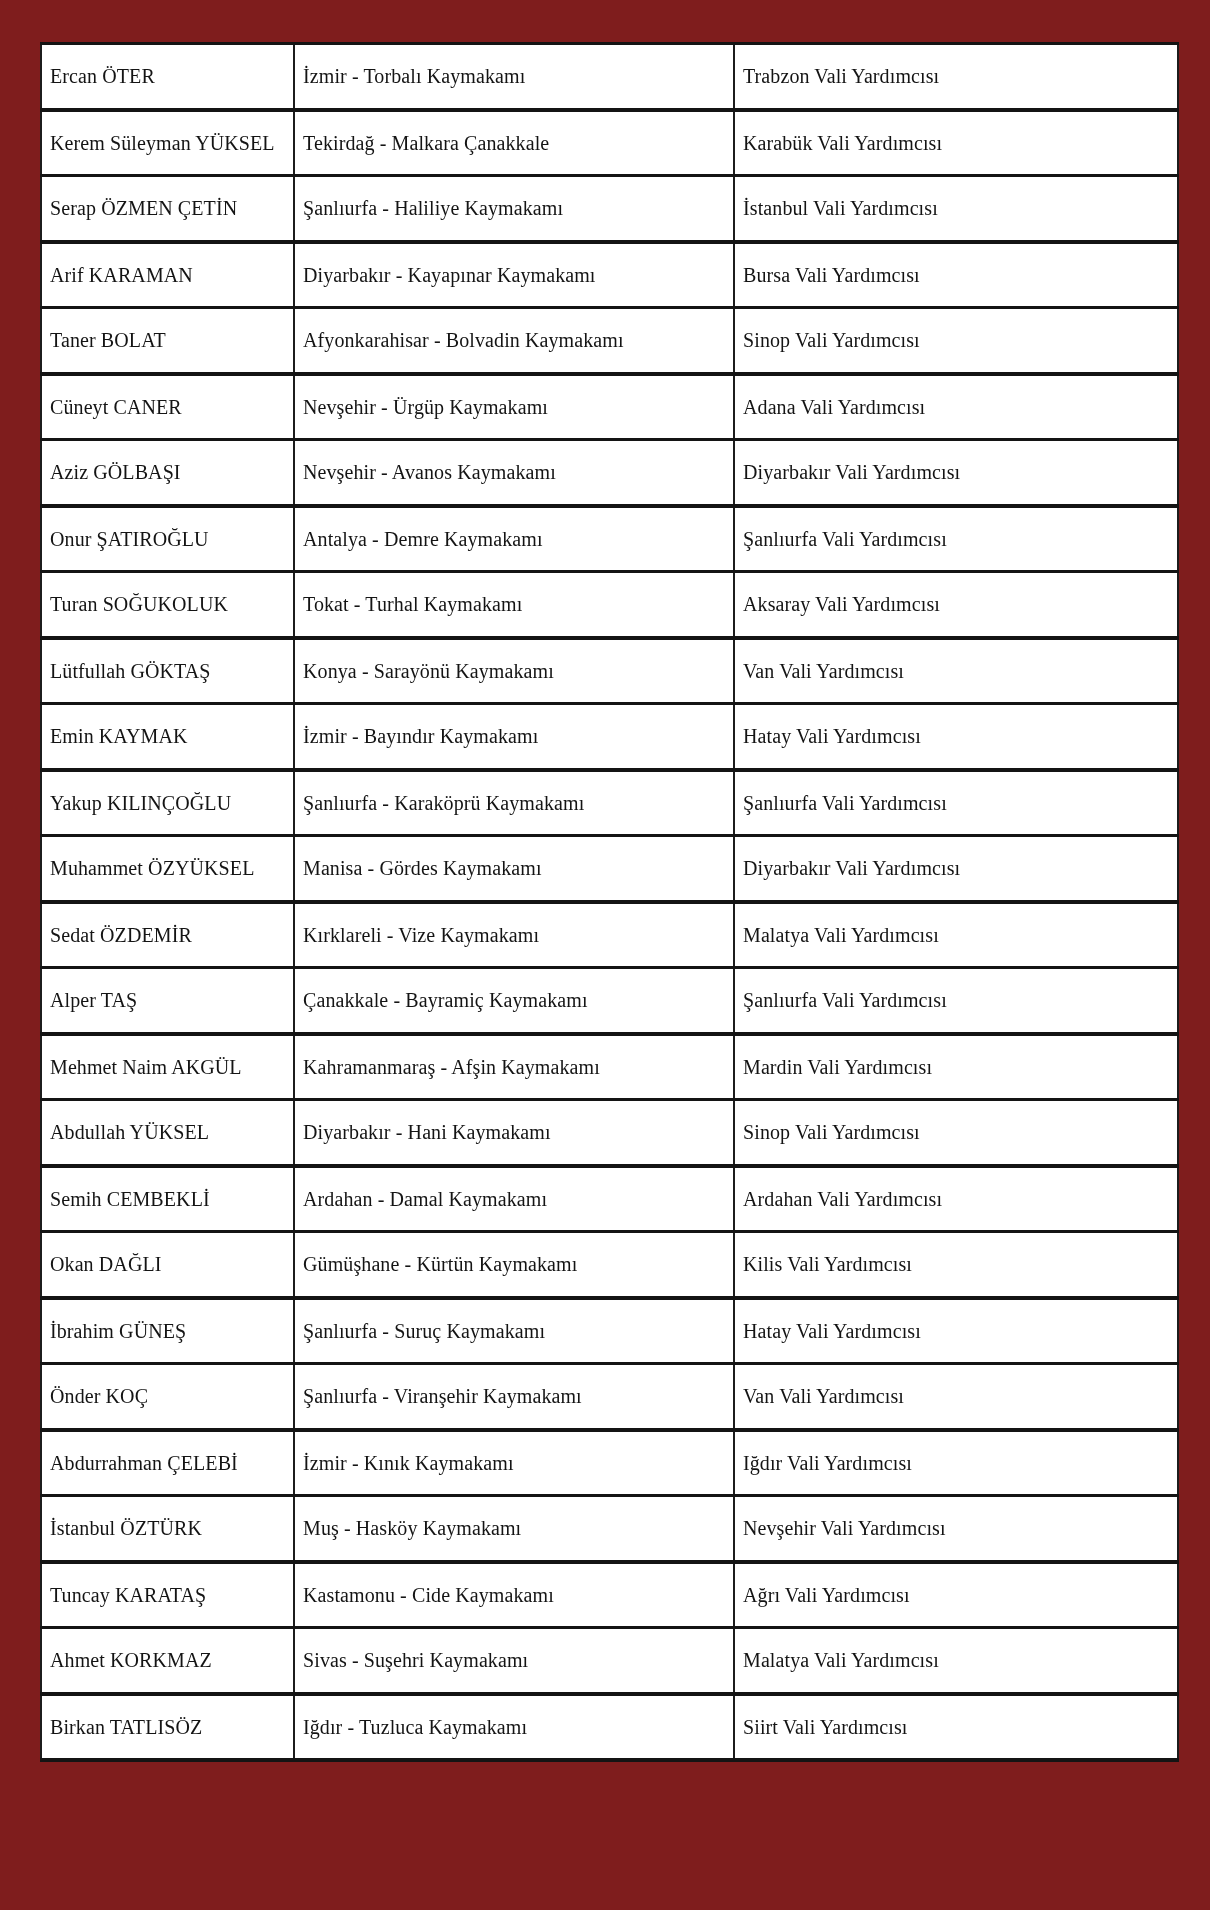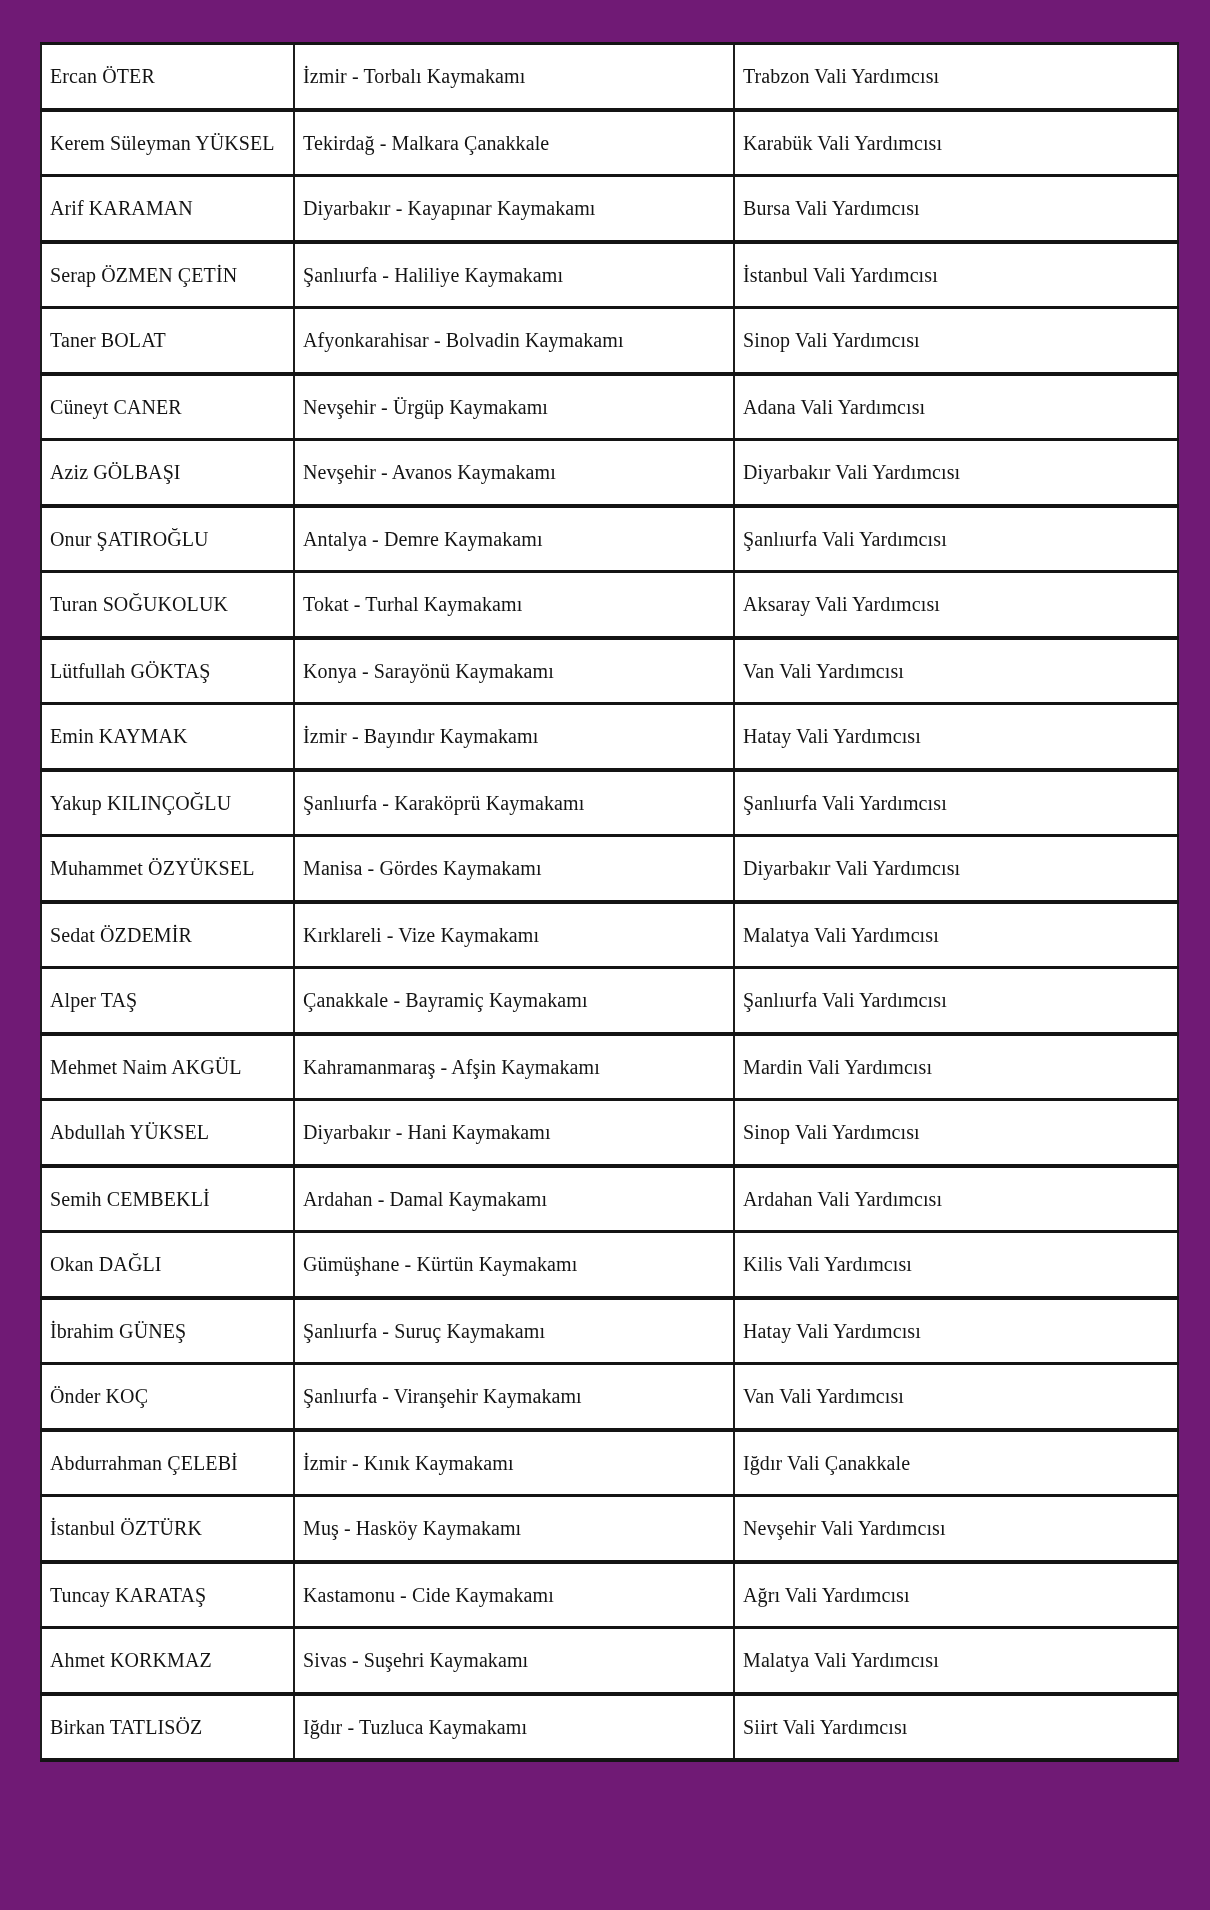--- a/index.html
+++ b/index.html
@@ -8,21 +8,21 @@
     background: #ffffff;
     width: 1210px;
     height: 1910px;
     font-family: "Liberation Serif", "DejaVu Serif", serif;
     color: #111111;
   }
   .page {
     position: relative;
     width: 1210px;
     height: 1910px;
-    background: #701a75;
+    background: #7f1d1d;
     overflow: hidden;
   }
   .appointments-table {
     position: absolute;
     left: 40px;
     top: 42px;
     width: 1137px;
     border-collapse: collapse;
     table-layout: fixed;
     background: #ffffff;
@@ -70,32 +70,32 @@
     <td>Trabzon Vali Yardımcısı</td>
   </tr>
 
   <tr>
     <td>Kerem Süleyman YÜKSEL</td>
     <td>Tekirdağ - Malkara Çanakkale</td>
     <td>Karabük Vali Yardımcısı</td>
   </tr>
 
   <tr>
+    <td>Serap ÖZMEN ÇETİN</td>
+    <td>Şanlıurfa - Haliliye Kaymakamı</td>
+    <td>İstanbul Vali Yardımcısı</td>
+  </tr>
+
+  <tr>
     <td>Arif KARAMAN</td>
     <td>Diyarbakır - Kayapınar Kaymakamı</td>
     <td>Bursa Vali Yardımcısı</td>
   </tr>
 
   <tr>
-    <td>Serap ÖZMEN ÇETİN</td>
-    <td>Şanlıurfa - Haliliye Kaymakamı</td>
-    <td>İstanbul Vali Yardımcısı</td>
-  </tr>
-
-  <tr>
     <td>Taner BOLAT</td>
     <td>Afyonkarahisar - Bolvadin Kaymakamı</td>
     <td>Sinop Vali Yardımcısı</td>
   </tr>
 
   <tr>
     <td>Cüneyt CANER</td>
     <td>Nevşehir - Ürgüp Kaymakamı</td>
     <td>Adana Vali Yardımcısı</td>
   </tr>
@@ -187,21 +187,21 @@
 
   <tr>
     <td>Önder KOÇ</td>
     <td>Şanlıurfa - Viranşehir Kaymakamı</td>
     <td>Van Vali Yardımcısı</td>
   </tr>
 
   <tr>
     <td>Abdurrahman ÇELEBİ</td>
     <td>İzmir - Kınık Kaymakamı</td>
-    <td>Iğdır Vali Çanakkale</td>
+    <td>Iğdır Vali Yardımcısı</td>
   </tr>
 
 
   <tr>
     <td>İstanbul ÖZTÜRK</td>
     <td>Muş - Hasköy Kaymakamı</td>
     <td>Nevşehir Vali Yardımcısı</td>
   </tr>
 
   <tr>

